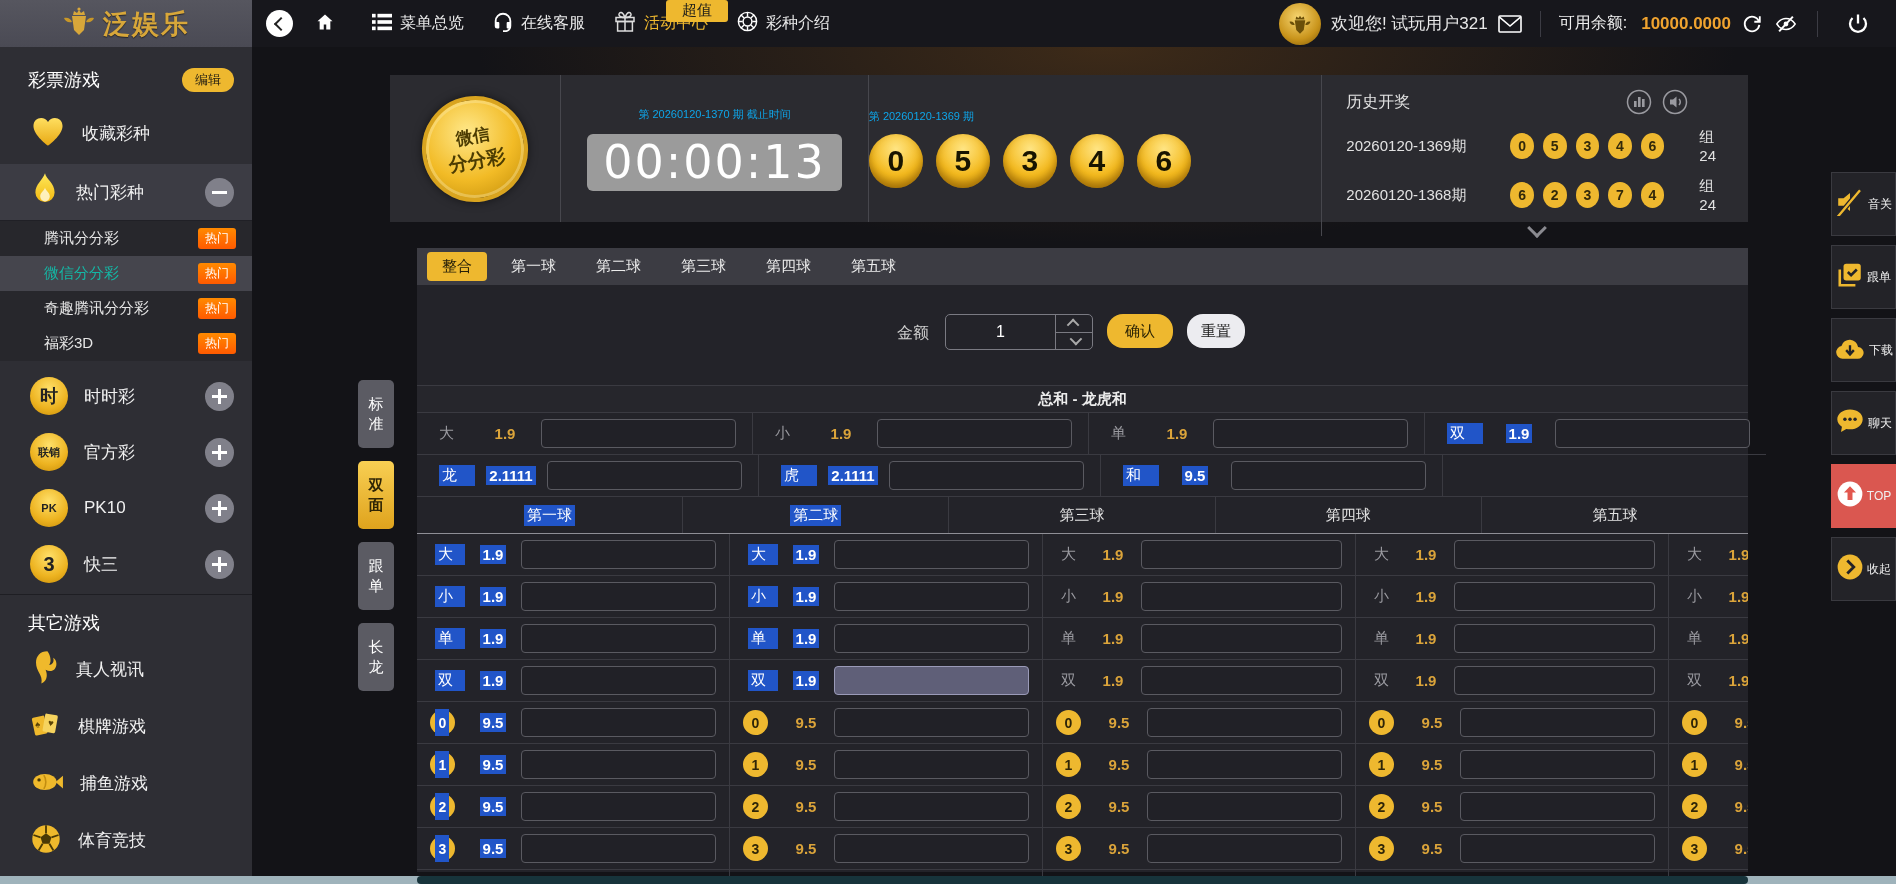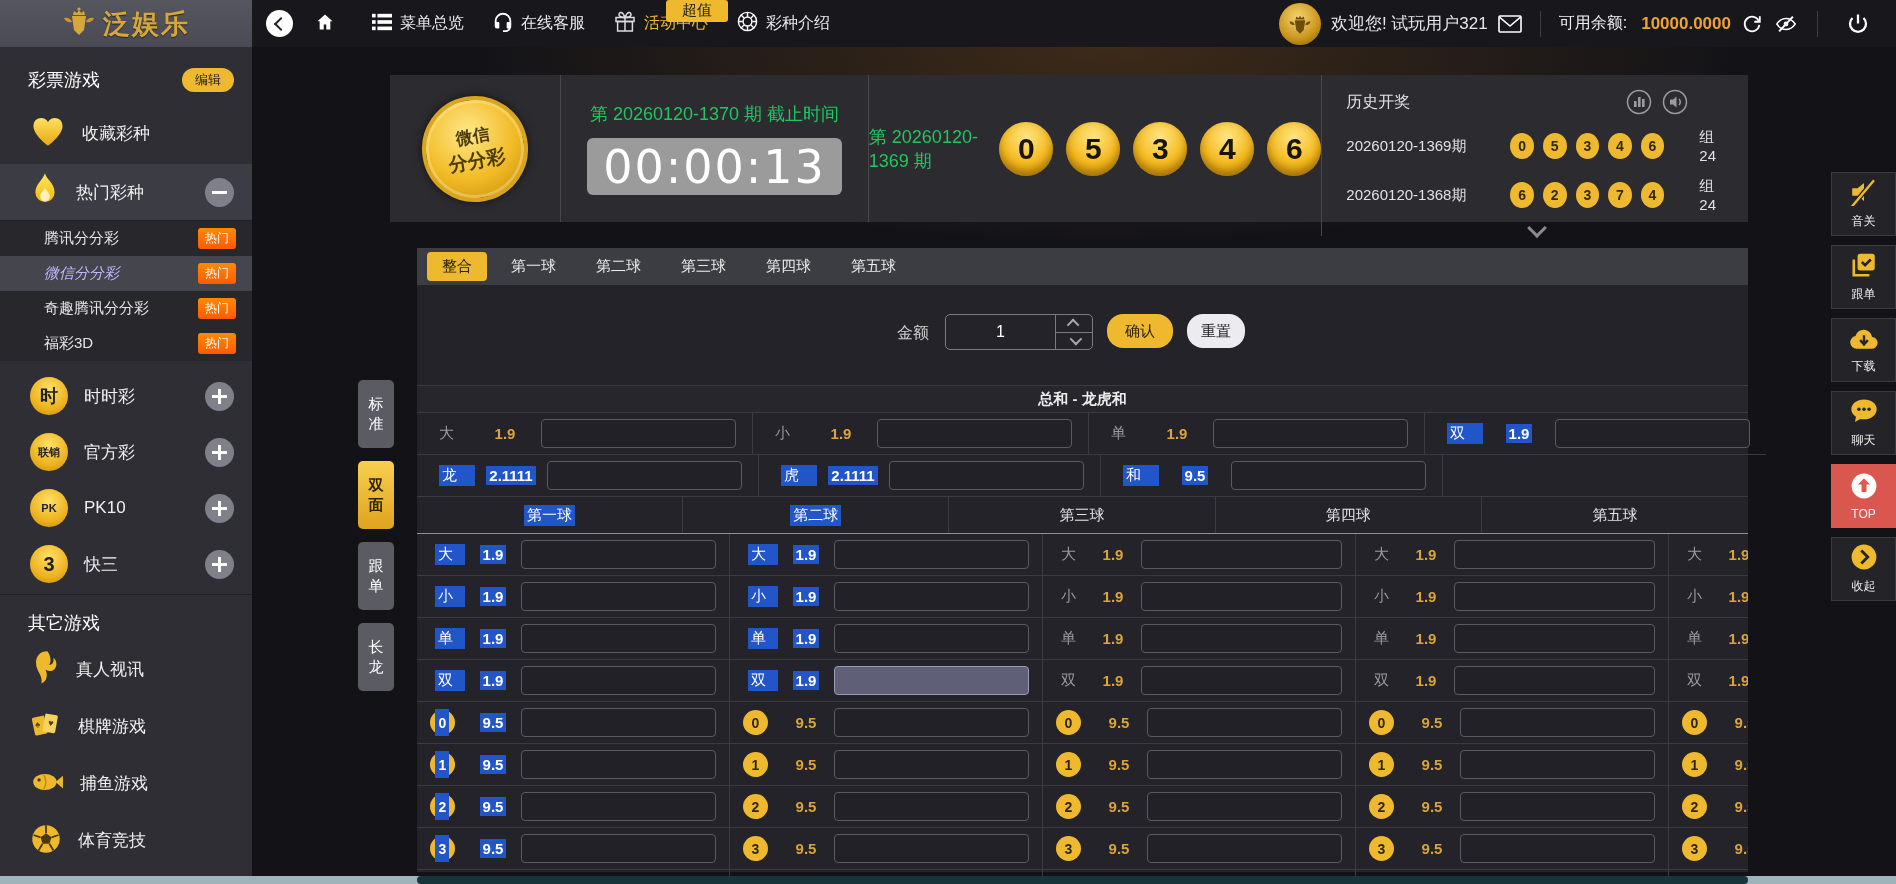--- a/index.html
+++ b/index.html
@@ -32,44 +32,44 @@
   .edit-btn{background:var(--accent);color:#2b2414;font-size:13px;padding:3px 13px;border-radius:12px;cursor:pointer;}
   .sb-item{display:flex;align-items:center;height:62px;padding:0 18px 0 30px;cursor:pointer;gap:16px;}
   .sb-item .lbl{font-size:17px;color:#f0f0f0;}
   .sb-group-hot{background:#3c3c44;border-bottom:1px solid #202026;height:56px;}
   .roundbtn{margin-left:auto;width:29px;height:29px;border-radius:50%;background:#80808a;position:relative;cursor:pointer;flex:none;}
   .roundbtn::before{content:"";position:absolute;left:7px;top:13px;width:15px;height:3px;background:#fff;}
   .roundbtn.plus::after{content:"";position:absolute;left:13px;top:7px;width:3px;height:15px;background:#fff;}
   .subitem{display:flex;align-items:center;height:35px;padding:0 16px 0 44px;background:#27272c;cursor:pointer;}
   .subitem.active{background:#45454d;}
   .subitem .sublabel{font-size:15px;color:#e6e6e6;}
-  .subitem.active .sublabel{color:#c4b5fd;font-style:italic;}
+  .subitem.active .sublabel{color:#14b8a6;}
   .hotbadge{margin-left:auto;background:linear-gradient(#ff8a00,#ff5a00);color:#fff;font-size:12px;padding:2px 7px;border-radius:3px;}
   .goldcirc{width:38px;height:38px;border-radius:50%;background:radial-gradient(circle at 50% 32%,#ffe06a,#edb320 60%,#c78c08);color:#222;display:flex;align-items:center;justify-content:center;font-weight:bold;flex:none;}
   .sb-item.grp{height:56px;}
   .sb-divider{height:1px;background:#1e1e23;margin-top:2px;}
   .sb-sec2{height:40px;display:flex;align-items:flex-end;padding:0 0 6px 28px;font-size:18px;color:#fff;}
   .sb-item.other{height:57px;}
 
   
   .main{position:absolute;left:252px;top:47px;right:0;bottom:0;
     background:radial-gradient(900px 280px at 52% 0%,rgba(96,62,26,.55),rgba(18,18,22,0) 70%),#131317;}
   
   .banner{position:absolute;left:138px;top:28px;width:1358px;height:147px;background:#2b2b30;display:flex;}
   .seg{position:relative;height:100%;}
   .seg+.seg{border-left:1px solid #47474d;}
   .seg1{width:175px;display:flex;align-items:center;justify-content:center;}
   .coin{width:98px;height:98px;border-radius:50%;background:radial-gradient(circle at 45% 32%,#ffe88a,#f2bb26 55%,#bf8a07);border:4px solid #d9a41f;box-shadow:0 0 10px #00000088, inset 0 0 0 3px #fff3bf55;display:flex;flex-direction:column;align-items:center;justify-content:center;transform:rotate(-10deg);}
   .coin .c1{font-size:17px;font-weight:bold;color:#4c3c02;}
   .coin .c2{font-size:19px;font-weight:bold;color:#4c3c02;}
   .seg2{width:315px;display:flex;flex-direction:column;align-items:center;justify-content:center;gap:12px;}
-  .period{font-size:18px;color:#22c55e;}
+  .period{font-size:11px;color:#0ea5e9;}
   .countdown{width:255px;height:57px;background:#9b9b9b;border-radius:6px;display:flex;align-items:center;justify-content:center;
     font-size:46px;color:#fff;letter-spacing:2px;font-family:"DejaVu Sans",sans-serif;}
-  .seg3{width:465px;display:flex;flex-direction:row;align-items:center;justify-content:center;gap:10px;}
+  .seg3{width:465px;display:flex;flex-direction:column;justify-content:center;gap:10px;}
   .ballrow{display:flex;gap:13px;}
   .bigball{width:54px;height:54px;border-radius:50%;background:radial-gradient(circle at 50% 28%,#ffe584,#f4ba1e 55%,#c28b06);
     box-shadow:inset 0 -5px 9px rgba(120,75,0,.55);display:flex;align-items:center;justify-content:center;
     font-size:30px;font-weight:bold;color:#181400;}
   .seg4{flex:1;padding:14px 20px 0 24px;}
   .hist-head{display:flex;align-items:center;}
   .hist-title{font-size:16px;color:#e2e2e2;}
   .hist-icons{margin-left:auto;display:flex;gap:10px;margin-right:40px;}
   .hist-row{display:flex;align-items:center;margin-top:13px;gap:4px;}
   .hist-period{font-size:15px;width:160px;color:#e2e2e2;flex:none;}
@@ -122,21 +122,21 @@
 
   
   .modetabs{position:absolute;left:106px;top:333px;width:36px;}
   .mtab{width:36px;min-height:56px;background:#5b5b63;border-radius:5px;margin-bottom:13px;display:flex;align-items:center;justify-content:center;cursor:pointer;padding:6px 0;}
   .mtab span{width:16px;font-size:15px;color:#fff;line-height:20px;text-align:center;word-break:break-all;}
   .mtab.active{background:linear-gradient(#f8cf53,#dfa31d);}
   .mtab.active span{color:#2e2405;font-weight:bold;}
 
   
   .dock{position:absolute;right:1px;top:172px;width:64px;z-index:40;}
-  .dockbtn{width:63px;height:62px;background:#232328;border:1px solid #3a3a40;margin-bottom:9px;display:flex;flex-direction:column;align-items:center;justify-content:center;gap:3px;cursor:pointer;}
+  .dockbtn{width:63px;height:62px;background:#232328;border:1px solid #3a3a40;margin-bottom:9px;display:flex;flex-direction:row;align-items:center;justify-content:center;gap:3px;cursor:pointer;}
   .dockbtn .dl{font-size:12px;color:#f0f0f0;}
   .dockbtn.red{background:var(--topred);border-color:var(--topred);}
 
   
   .hscroll{position:absolute;left:0;bottom:0;width:100%;height:8px;background:#9fb3bb;z-index:50;}
   .hthumb{position:absolute;left:417px;width:1331px;height:8px;background:#17343b;border-radius:4px;}
 </style>
 </head>
 <body>
 

